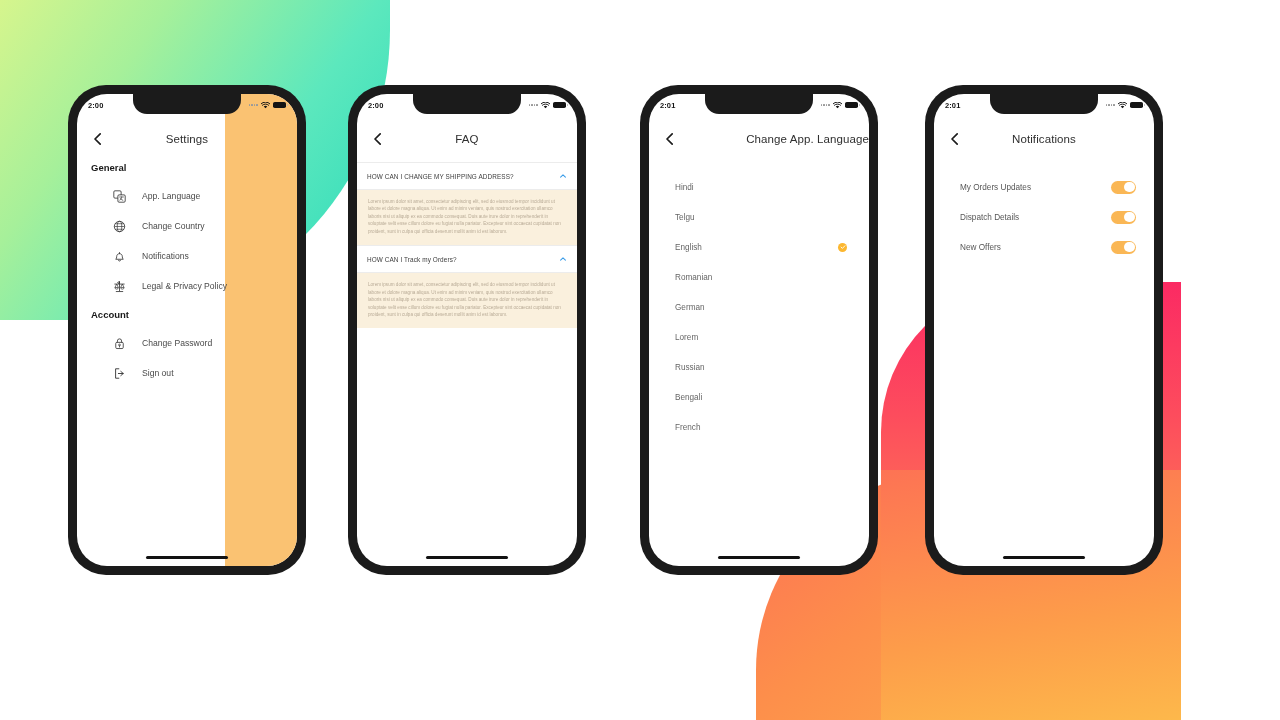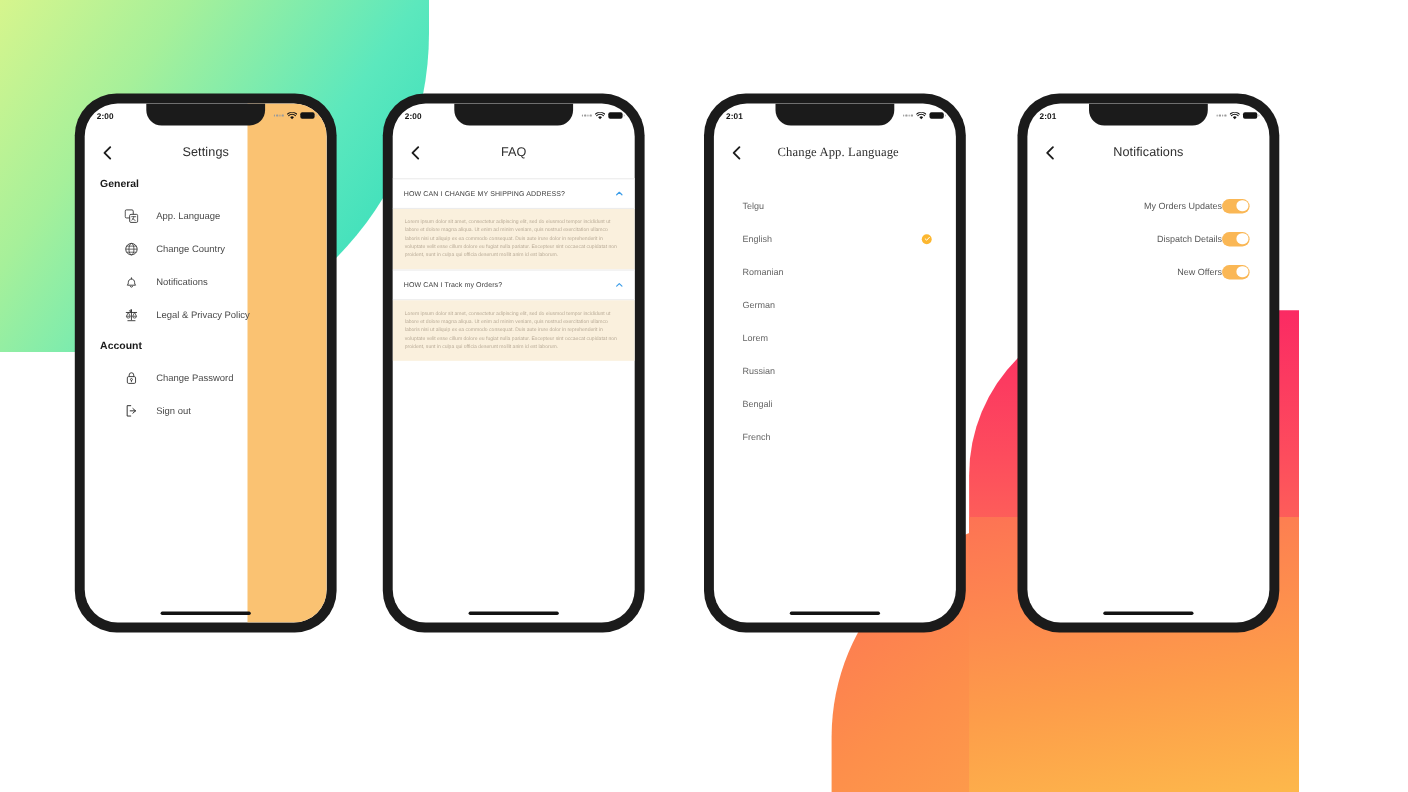--- a/index.html
+++ b/index.html
@@ -123,21 +123,21 @@
   }
   .nav-title {
     position: absolute;
     left: 0; right: 0;
     text-align: center;
     font-size: 11.5px;
     color: #2f2f2f;
     letter-spacing: .1px;
     pointer-events: none;
   }
-  .nav-title.shifted { text-align: center; padding-left: 6px; font-family: Liberation Serif, serif; }
+  .nav-title.shifted { text-align: right; padding-left: 6px; }
 
   
   .home-ind {
     position: absolute;
     bottom: 7px; left: 50%;
     transform: translateX(-50%);
     width: 82px; height: 2.6px;
     background: #121212;
     border-radius: 3px;
     z-index: 28;
@@ -233,21 +233,21 @@
     flex: none;
   }
   .check-badge svg { display: block; }
 
   
   #phone-4 { left: 925px; top: 85px; }
   .notif-list { padding-top: 10px; }
   .notif-row {
     display: flex;
     align-items: center;
-    justify-content: flex-end;
+    justify-content: space-between;
     height: 30px;
     padding: 0 18px 0 26px;
   }
   .notif-row .nl {
     font-size: 8.2px;
     color: #575757;
   }
   .toggle {
     width: 25px; height: 13px;
     border-radius: 7px;
@@ -464,20 +464,23 @@
 
       <div class="navbar">
         <svg class="back-chevron" viewBox="0 0 14 14">
             <path d="M9.2 1.8 4 7l5.2 5.2" stroke="#1c1c1c" stroke-width="1.7" fill="none" stroke-linecap="round" stroke-linejoin="round"></path>
           </svg>
         <div class="nav-title shifted">Change App. Language</div>
       </div>
 
       <div class="lang-list">
         <div class="lang-row">
+          <span class="ln">Hindi</span>
+        </div>
+        <div class="lang-row">
           <span class="ln">Telgu</span>
         </div>
         <div class="lang-row">
           <span class="ln">English</span>
           <span class="check-badge">
             <svg width="6" height="6" viewBox="0 0 10 10">
                 <path d="M1.8 5.2 4 7.3l4.2-4.4" stroke="#fff" stroke-width="1.5" fill="none" stroke-linecap="round" stroke-linejoin="round"></path>
               </svg>
           </span>
         </div>

